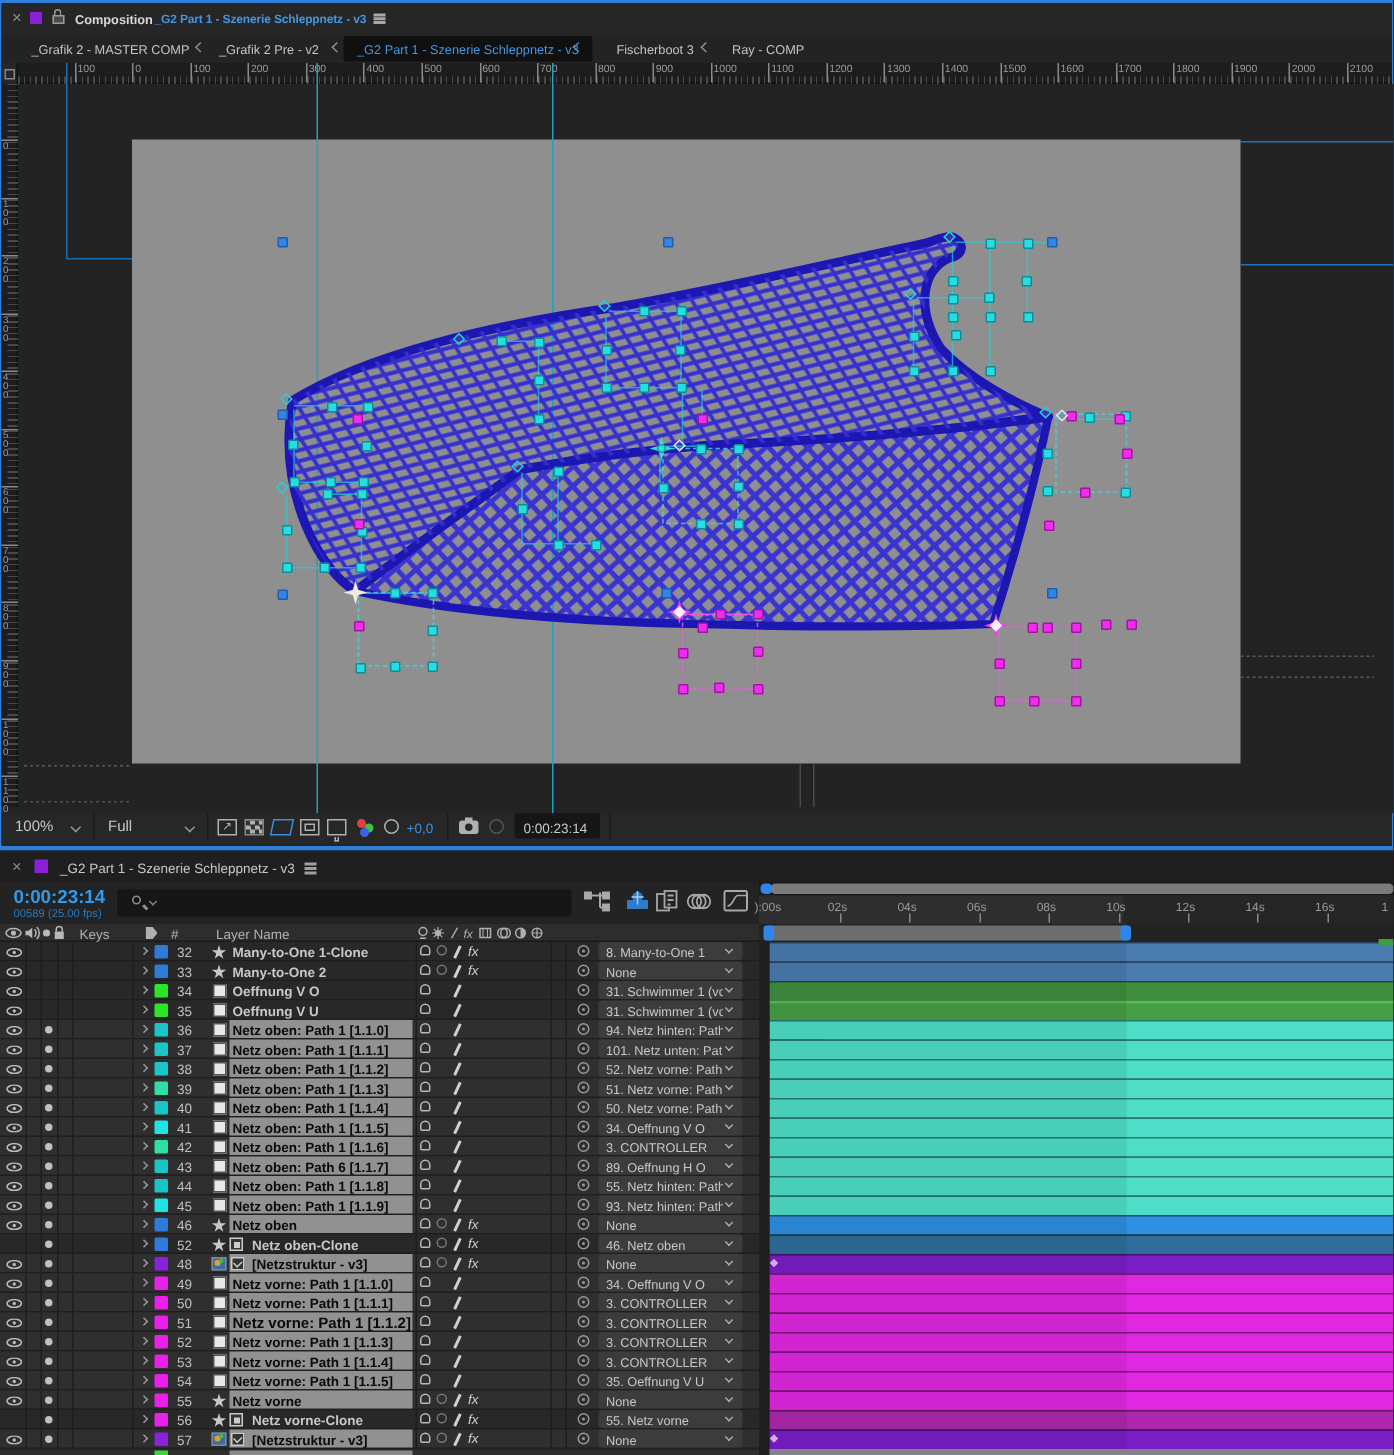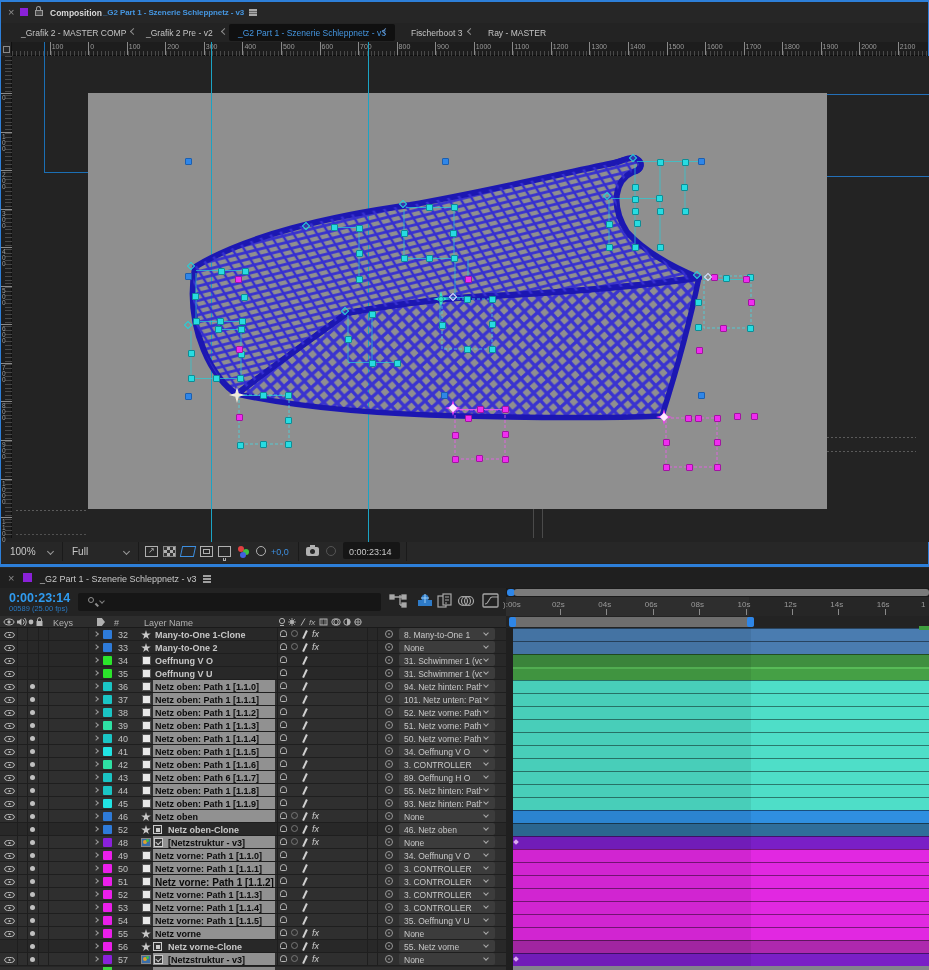--- a/index.html
+++ b/index.html
@@ -27,21 +27,21 @@
 <div class="abs" style="left:1px;top:23px;width:927px;height:19px;background:#232323;"></div>
 <div class="txt" style="left:21px;top:27.5px;color:#c4c4c4;font-size:8.5px;">_Grafik 2 - MASTER COMP</div>
 <div class="chev" style="left:131px;top:29px;transform:rotate(135deg);border-color:#8f8f8f;"></div>
 <div class="txt" style="left:146px;top:27.5px;color:#c4c4c4;font-size:8.5px;">_Grafik 2 Pre - v2</div>
 <div class="chev" style="left:222px;top:29px;transform:rotate(135deg);border-color:#8f8f8f;"></div>
 <div class="abs" style="left:229px;top:24px;width:166px;height:17px;background:#101010;border-radius:2px;"></div>
 <div class="txt" style="left:238px;top:27.5px;color:#4596e0;font-size:8.5px;">_G2 Part 1 - Szenerie Schleppnetz - v3</div>
 <div class="chev" style="left:383px;top:29px;transform:rotate(135deg);border-color:#5f87b8;"></div>
 <div class="txt" style="left:411px;top:27.5px;color:#c4c4c4;font-size:8.5px;">Fischerboot 3</div>
 <div class="chev" style="left:468px;top:29px;transform:rotate(135deg);border-color:#8f8f8f;"></div>
-<div class="txt" style="left:488px;top:27.5px;color:#c4c4c4;font-size:8.5px;">Ray - MASTER</div>
+<div class="txt" style="left:488px;top:27.5px;color:#c4c4c4;font-size:8.5px;">Ray - COMP</div>
 <div class="abs" style="left:1px;top:42px;width:927px;height:14px;background:#1d1d1d;border-bottom:1px solid #101010;"></div>
 <div class="abs" style="left:1px;top:42px;width:11px;height:14px;background:#272727;border-right:1px solid #101010;"></div>
 <div class="abs" style="left:3px;top:46px;width:7px;height:7px;border:1px solid #888;"></div>
 <div class="abs" style="left:12px;top:51px;width:916px;height:5px;background:repeating-linear-gradient(90deg,#606060 0,#606060 1px,transparent 1px,transparent 3.855px);opacity:.65;"></div>
 <div class="abs" style="left:49.7px;top:42px;width:1px;height:13px;background:#8a8a8a;"></div>
 <div class="txt" style="left:51.7px;top:43px;color:#9a9a9a;font-size:7px;">100</div>
 <div class="abs" style="left:88.2px;top:42px;width:1px;height:13px;background:#8a8a8a;"></div>
 <div class="txt" style="left:90.2px;top:43px;color:#9a9a9a;font-size:7px;">0</div>
 <div class="abs" style="left:126.8px;top:42px;width:1px;height:13px;background:#8a8a8a;"></div>
 <div class="txt" style="left:128.8px;top:43px;color:#9a9a9a;font-size:7px;">100</div>

